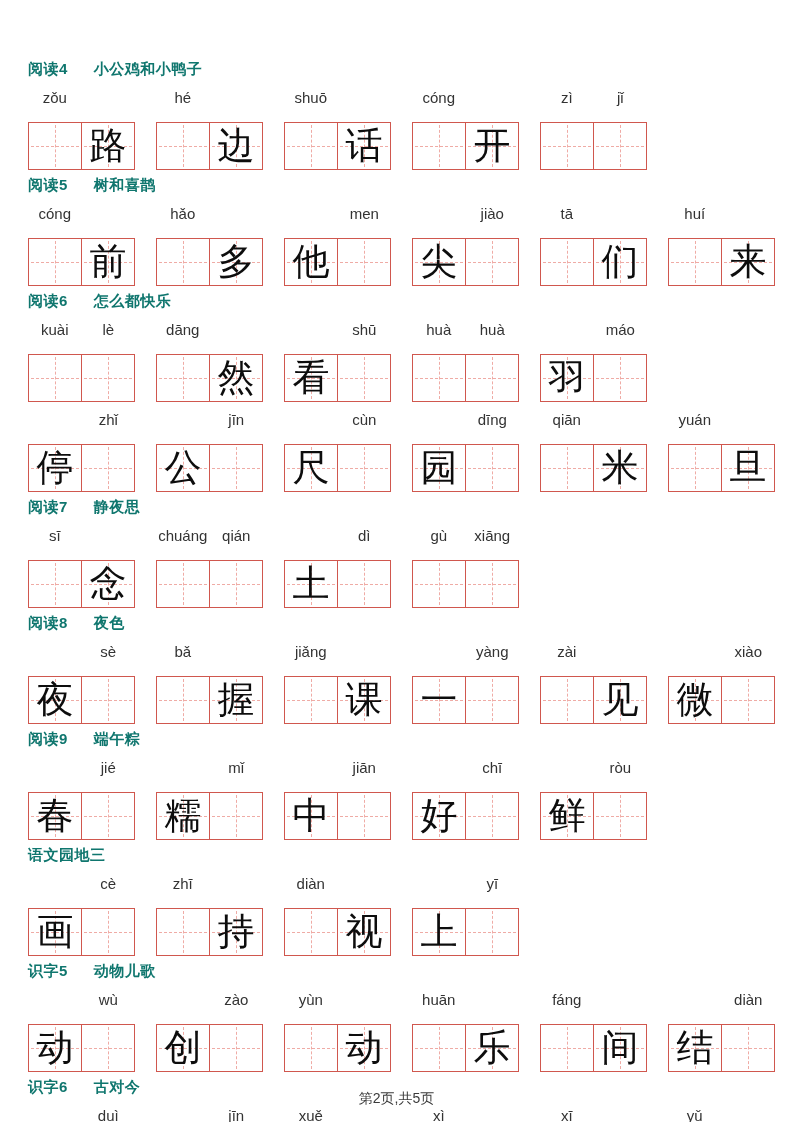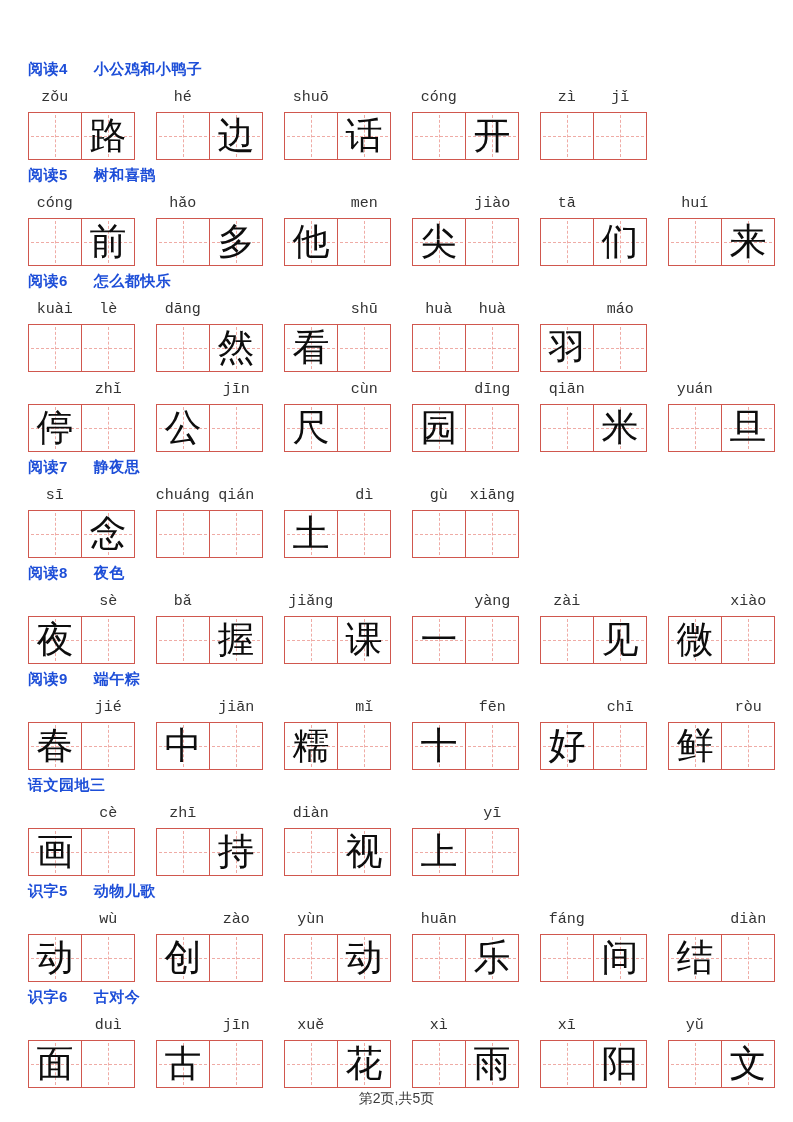--- a/index.html
+++ b/index.html
@@ -3,27 +3,27 @@
 <meta charset="utf-8">
 <style>
   html,body{margin:0;padding:0;background:#ffffff;}
   body{
     width:793px;height:1122px;position:relative;overflow:hidden;
     font-family:"Liberation Sans", sans-serif;
   }
   .page{padding:61px 0 0 28px;}
   .section{margin-bottom:7px;}
   .sec-header{
-    font-size:15px;font-weight:bold;color:#1d4ed8;
+    font-size:15px;font-weight:bold;color:#0f766e;
     line-height:16px;margin-bottom:10px;letter-spacing:0.5px;
   }
   .sec-title{margin-left:26px;}
   .word-row{display:flex;column-gap:21px;}
   .pair{width:107px;flex:0 0 107px;}
-  .py-row{display:flex;height:20px;margin-bottom:5px;font-family:Liberation Mono, monospace;}
+  .py-row{display:flex;height:20px;margin-bottom:15px;}
   .py-cell{
     width:53.5px;display:flex;justify-content:center;align-items:flex-end;
     font-size:15px;color:#333;white-space:nowrap;line-height:18px;
   }
   .boxes{
     display:flex;border:1.5px solid #d0574e;box-sizing:border-box;height:48px;
     background:#fff;
   }
   .box{position:relative;width:52px;flex:1 1 52px;}
   .box + .box{border-left:1px solid #d0574e;}
@@ -541,53 +541,39 @@
                 <span class="ch">春</span>
               </div>
               <div class="box">
                 <span class="ch"></span>
               </div>
             </div>
           </div>
           <div class="pair">
             <div class="py-row">
               <span class="py-cell"></span>
+              <span class="py-cell">mǐ</span>
+            </div>
+            <div class="boxes">
+              <div class="box">
+                <span class="ch">糯</span>
+              </div>
+              <div class="box">
+                <span class="ch"></span>
+              </div>
+            </div>
+          </div>
+          <div class="pair">
+            <div class="py-row">
+              <span class="py-cell"></span>
               <span class="py-cell">jiān</span>
             </div>
             <div class="boxes">
               <div class="box">
                 <span class="ch">中</span>
-              </div>
-              <div class="box">
-                <span class="ch"></span>
-              </div>
-            </div>
-          </div>
-          <div class="pair">
-            <div class="py-row">
-              <span class="py-cell"></span>
-              <span class="py-cell">mǐ</span>
-            </div>
-            <div class="boxes">
-              <div class="box">
-                <span class="ch">糯</span>
-              </div>
-              <div class="box">
-                <span class="ch"></span>
-              </div>
-            </div>
-          </div>
-          <div class="pair">
-            <div class="py-row">
-              <span class="py-cell"></span>
-              <span class="py-cell">fēn</span>
-            </div>
-            <div class="boxes">
-              <div class="box">
-                <span class="ch">十</span>
               </div>
               <div class="box">
                 <span class="ch"></span>
               </div>
             </div>
           </div>
           <div class="pair">
             <div class="py-row">
               <span class="py-cell"></span>
               <span class="py-cell">chī</span>

